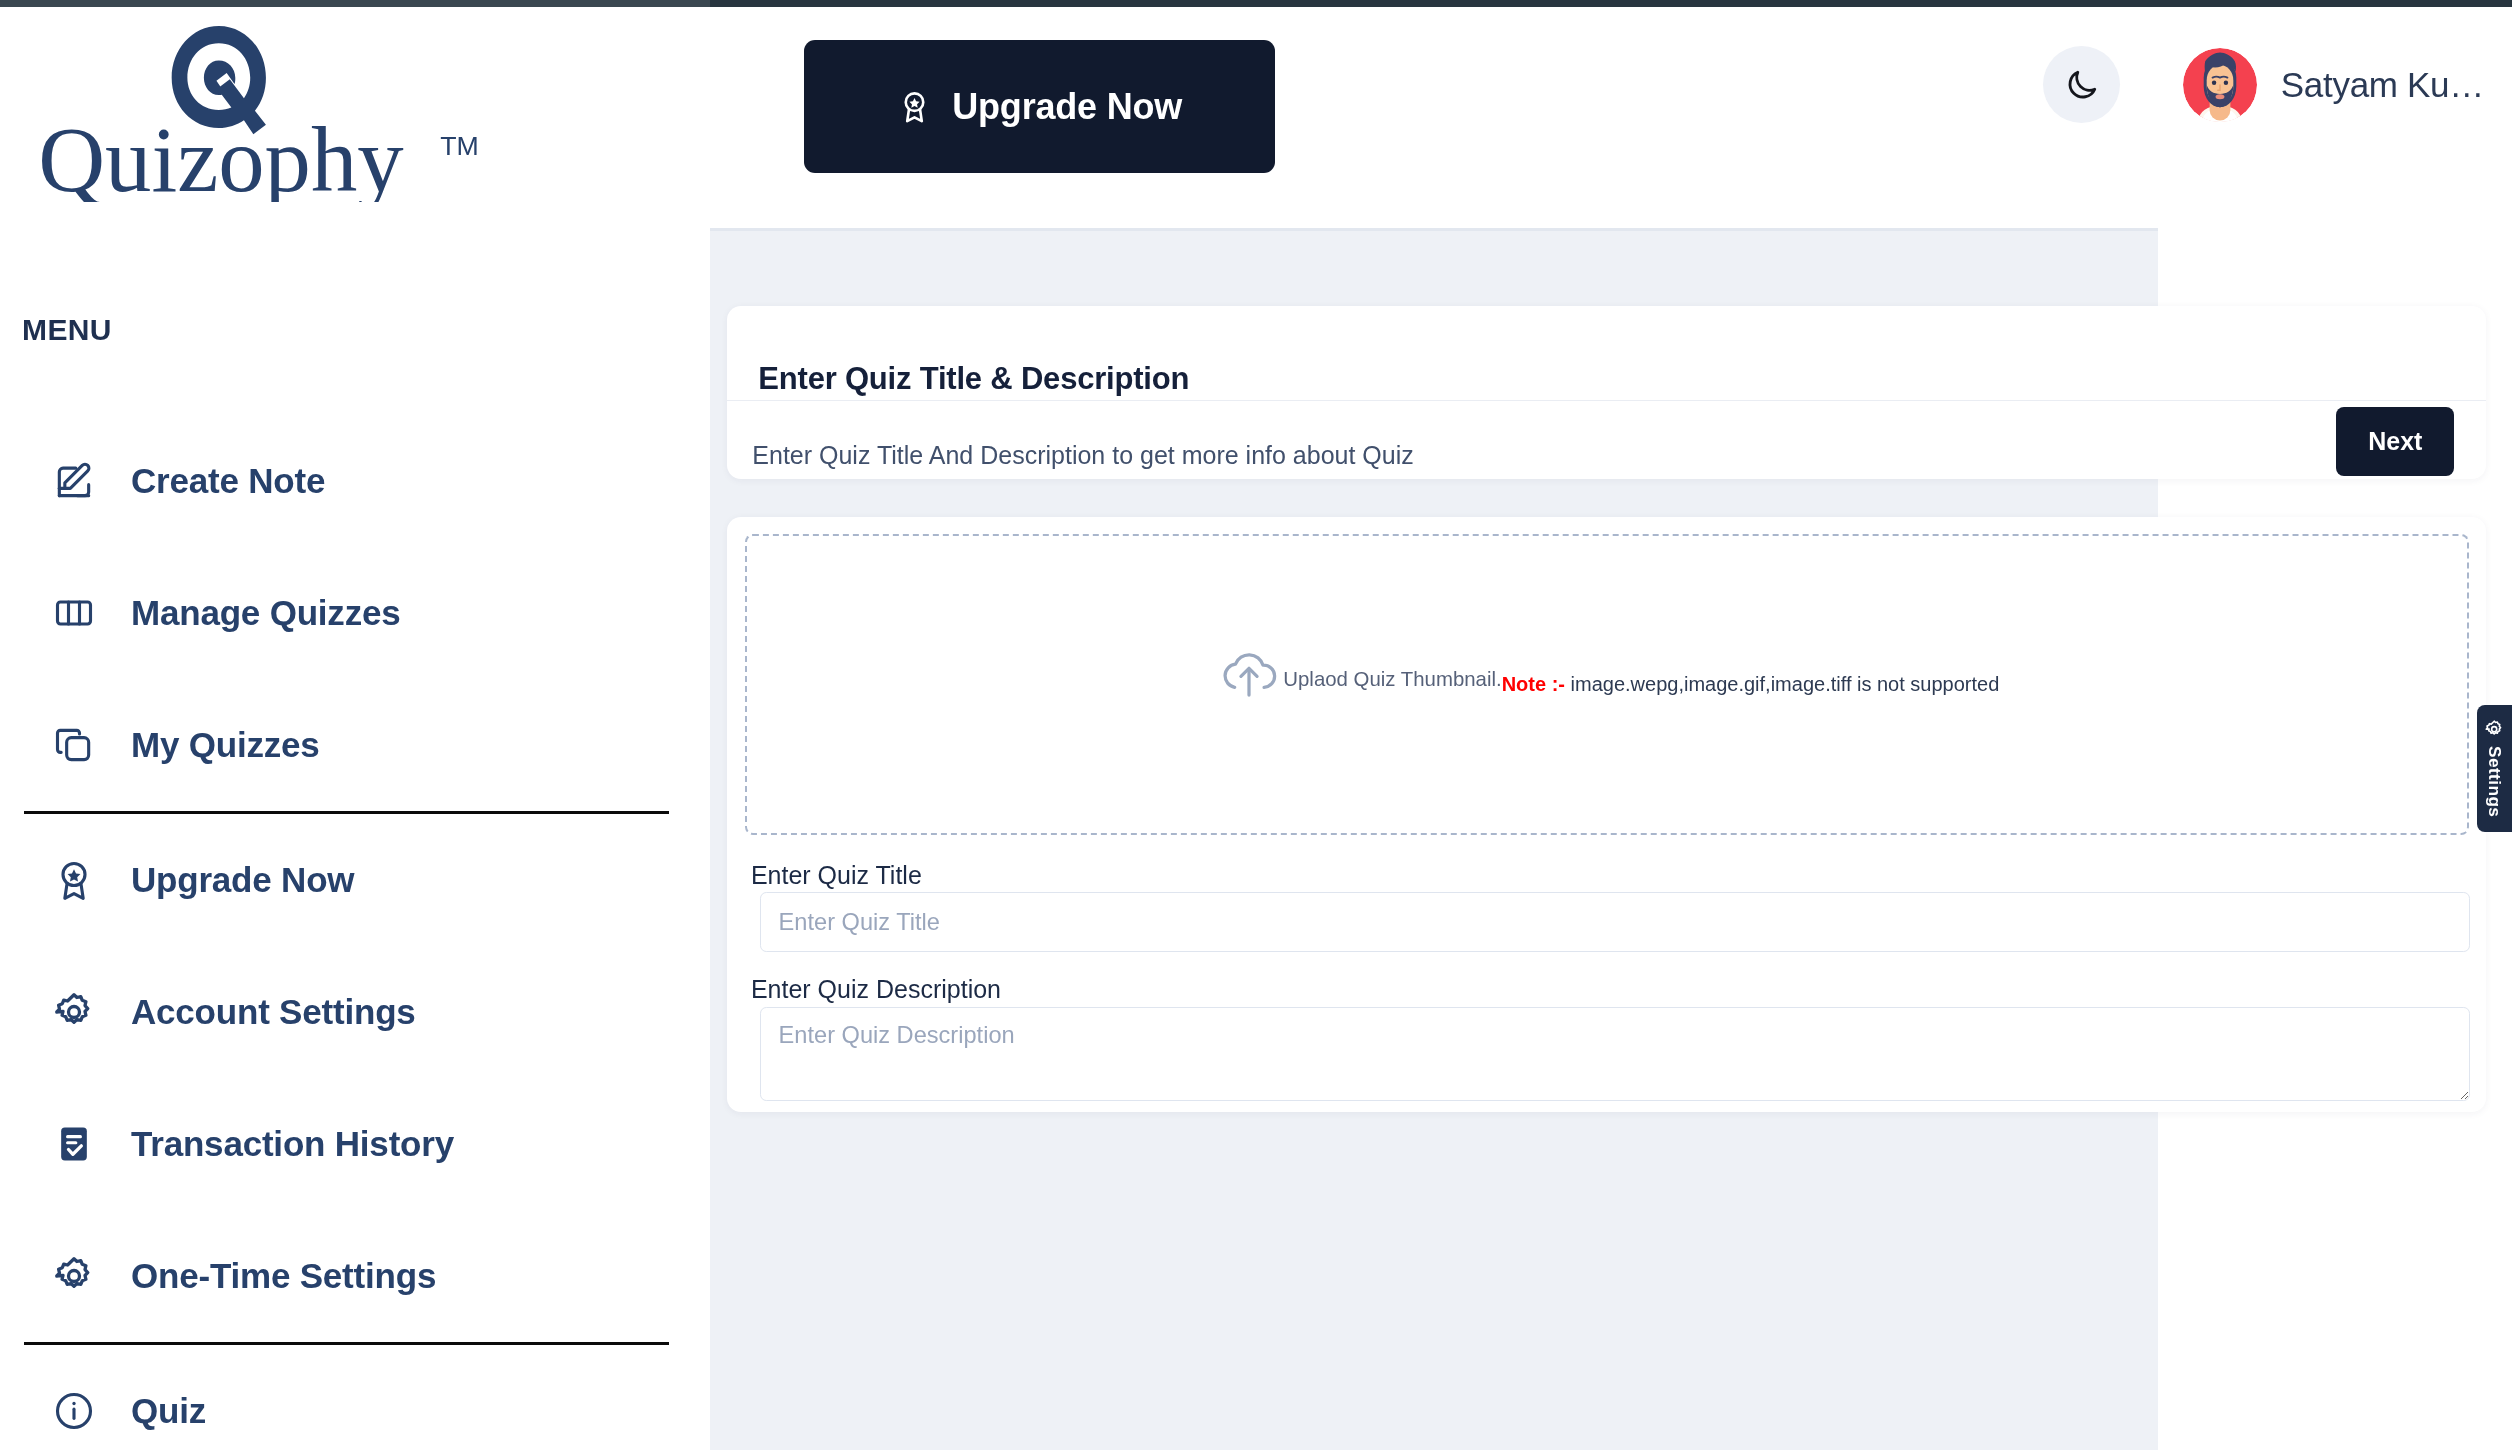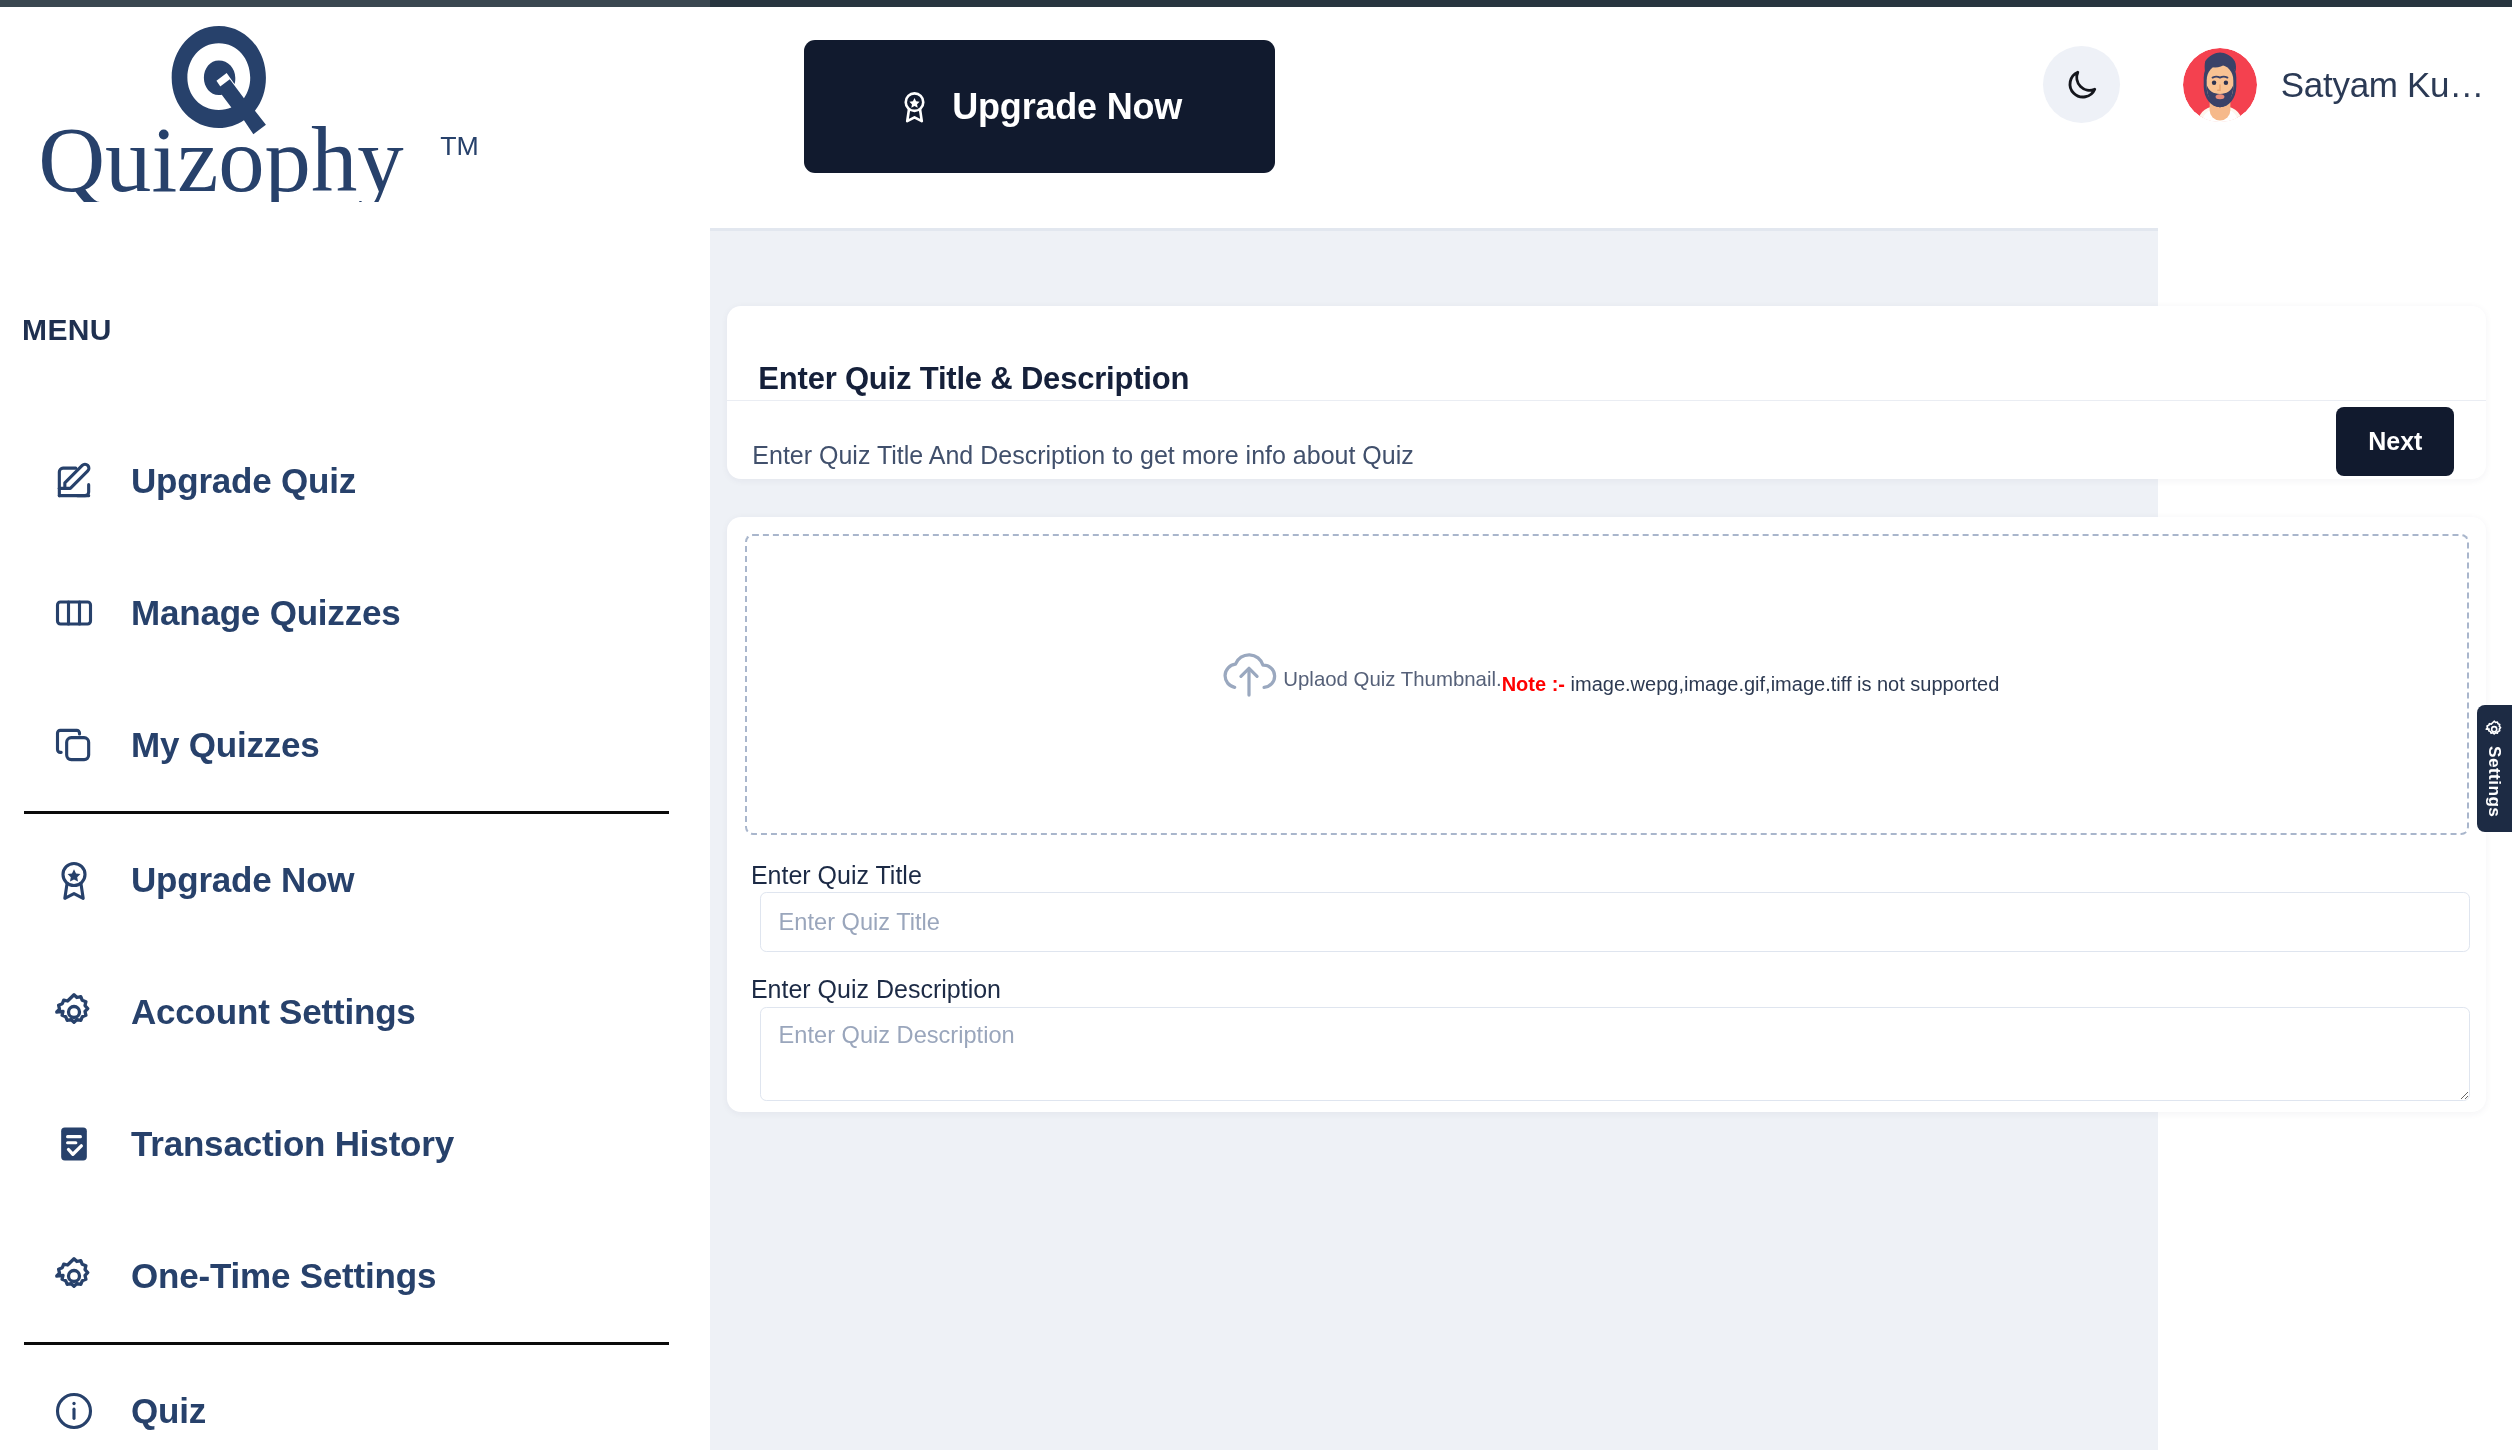--- a/index.html
+++ b/index.html
@@ -243,21 +243,21 @@
     <div class="nav-item">
       <span class="nav-icon">
         <svg width="44" height="44" viewBox="0 0 24 24" fill="none" stroke="currentColor" stroke-width="1.7" stroke-linecap="round" stroke-linejoin="round">
           <path d="M4 20h16"></path>
             <path d="M4 16V7a2 2 0 0 1 2-2h7"></path>
             <path d="M4 16h6l9.5-9.5a2.1 2.1 0 0 0-3-3L7 13v3"></path>
           <path d="M4 20v-4"></path>
             <path d="M14 20h4a2 2 0 0 0 2-2v-4"></path>
         </svg>
       </span>
-      <span class="nav-text">Upgrade Quiz</span>
+      <span class="nav-text">Create Note</span>
     </div>
 
     <div class="nav-item">
       <span class="nav-icon">
         <svg width="44" height="44" viewBox="0 0 24 24" fill="none" stroke="currentColor" stroke-width="1.7" stroke-linecap="round" stroke-linejoin="round">
           <rect x="3" y="6" width="18" height="12" rx="1.6"></rect>
           <path d="M9 6v12M15 6v12"></path>
         </svg>
       </span>
       <span class="nav-text">Manage Quizzes</span>

